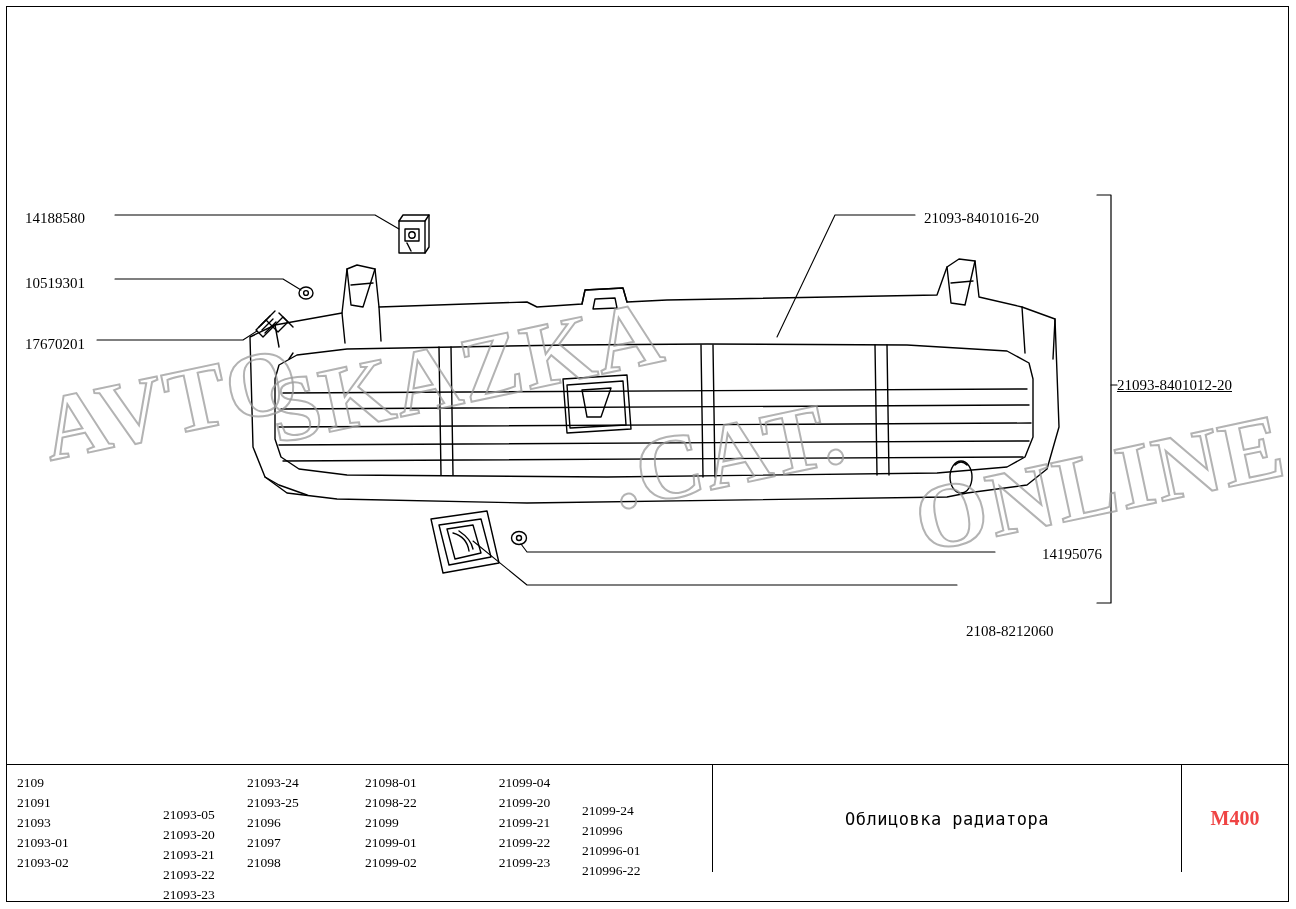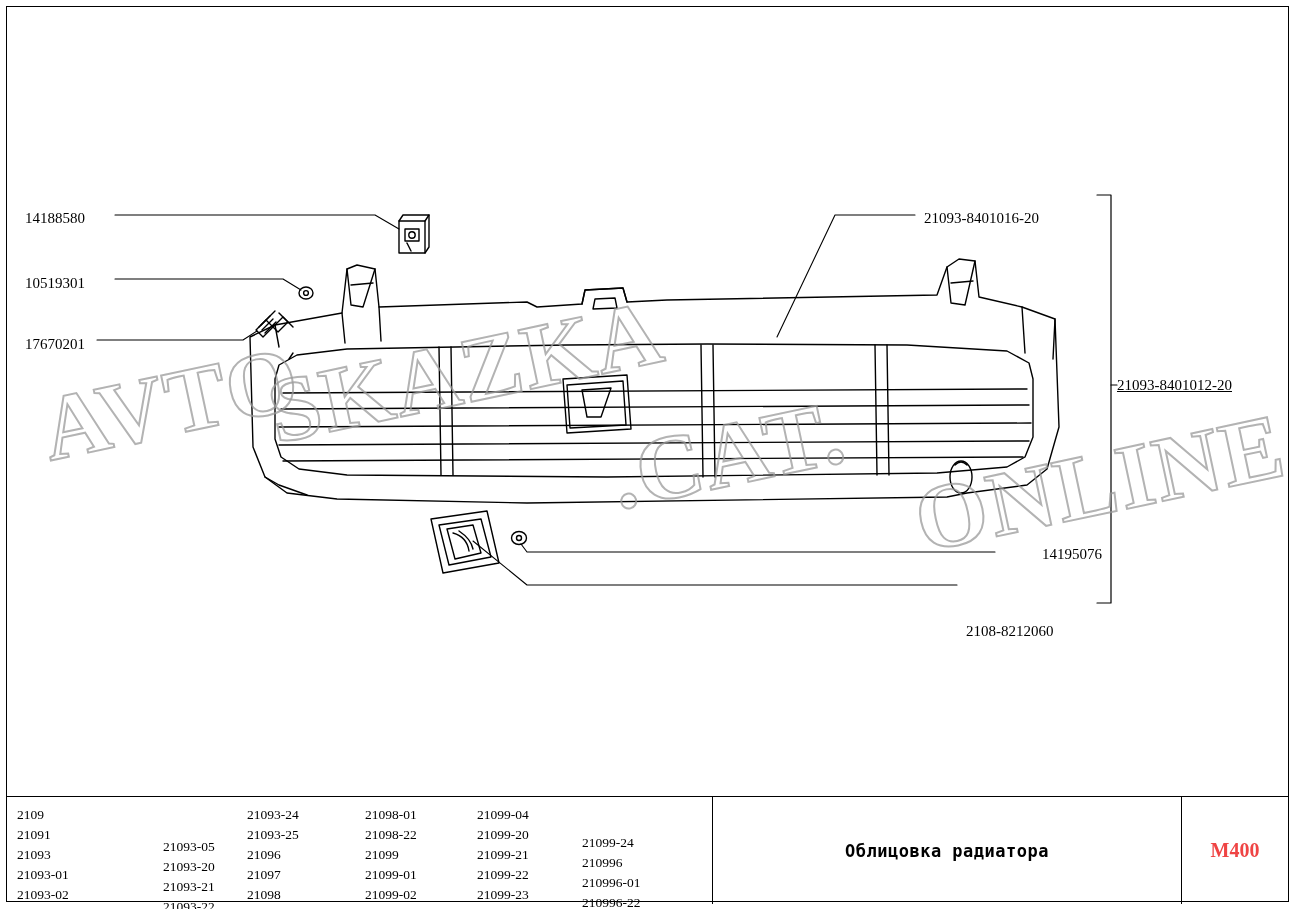--- a/index.html
+++ b/index.html
@@ -64,21 +64,21 @@
     fill: none;
     stroke: #9a9a9a;
     stroke-width: 2;
     opacity: .75;
     letter-spacing: 2px;
   }
   
   .table-zone {
     position: absolute;
     left: 7px;
-    top: 796px;
+    top: 764px;
     width: 1281px;
     height: 108px;
     border-top: 1px solid #000;
     box-sizing: border-box;
     display: flex;
   }
   .numbers-block {
     position: relative;
     width: 706px;
     height: 100%;
@@ -95,41 +95,41 @@
     display: flex;
     flex-direction: column;
     justify-content: flex-start;
     padding-left: 10px;
     box-sizing: border-box;
   }
   .num-col.c0 { width: 146px; }
   .num-col.c1 { width: 84px; margin-top: 32px; }
   .num-col.c2 { width: 118px; }
   .num-col.c3 { width: 112px; }
-  .num-col.c4 { width: 105px; }
+  .num-col.c4 { width: 105px; align-items: center; }
   .num-col.c5 { width: 140px; padding-top: 28px; }
   .num-cell {
     font-family: "Liberation Serif", serif;
     font-size: 13.5px;
     line-height: 20px;
     color: #000;
     white-space: nowrap;
   }
   .title-block {
     flex: 1;
     display: flex;
     align-items: center;
     justify-content: center;
     border-right: 1px solid #000;
     box-sizing: border-box;
   }
   .title-text {
     font-family: "DejaVu Sans Mono", monospace;
     font-size: 17px;
-    font-weight: bold;
+    font-weight: normal;
     color: #000;
     letter-spacing: .5px;
   }
   .code-block {
     width: 106px;
     display: flex;
     align-items: center;
     justify-content: center;
   }
   .code-text {

